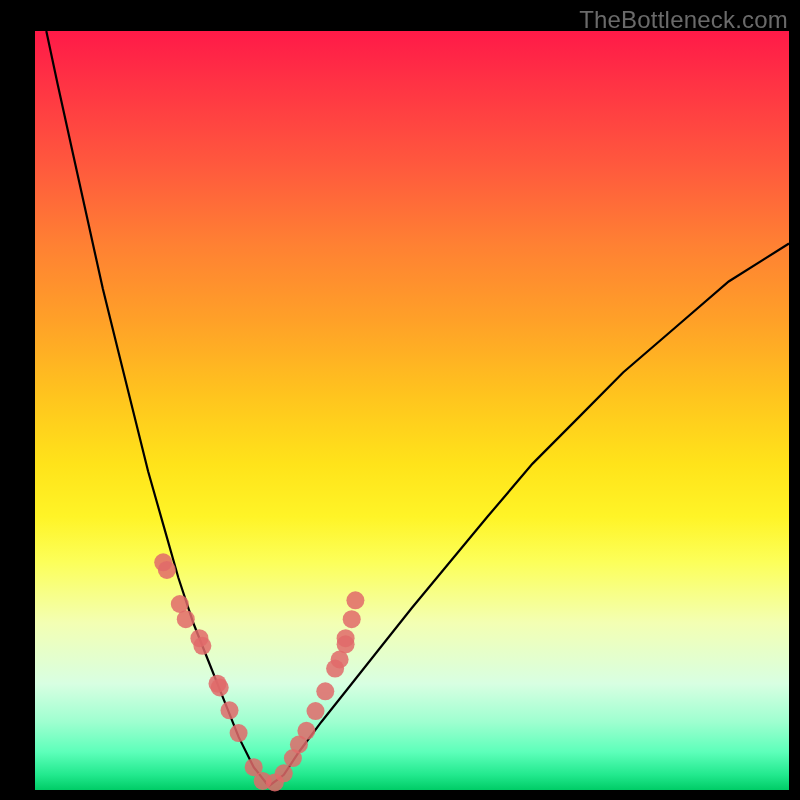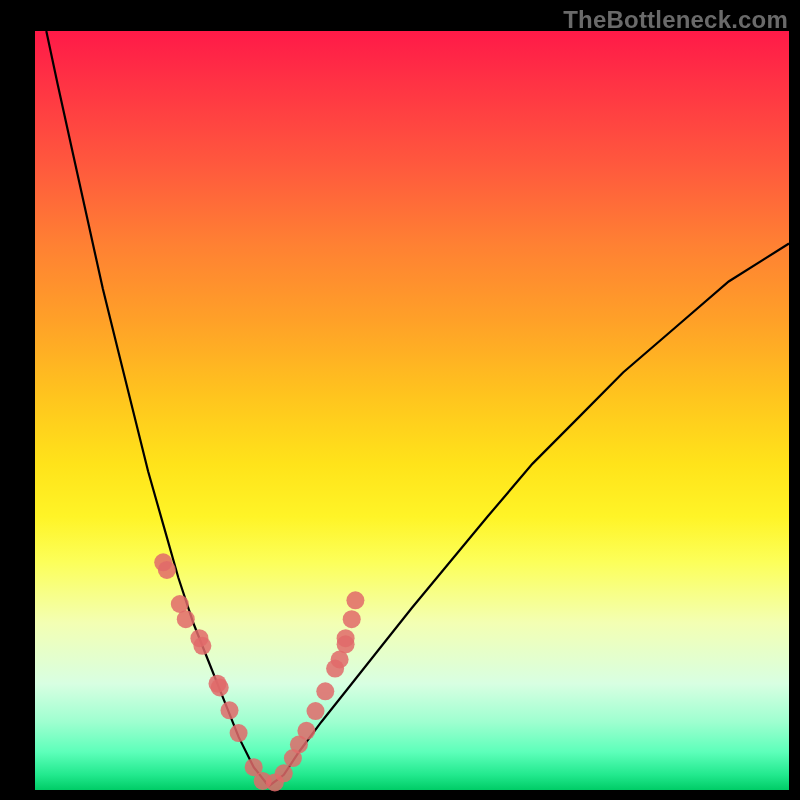--- a/index.html
+++ b/index.html
@@ -42,21 +42,21 @@
       #22e98e 98%,
       #00cc66 100%
     );
   }
   .watermark {
     position: absolute;
     top: 6px;
     right: 12px;
     color: #6a6a6a;
     font-size: 24px;
-    font-weight: 700;
+    font-weight: 400;
     letter-spacing: 0.2px;
     margin-left: 32px;
   }
   svg.curve {
     position: absolute;
     left: 0; top: 0;
     width: 754px; height: 759px;
     overflow: visible;
   }
 </style>

